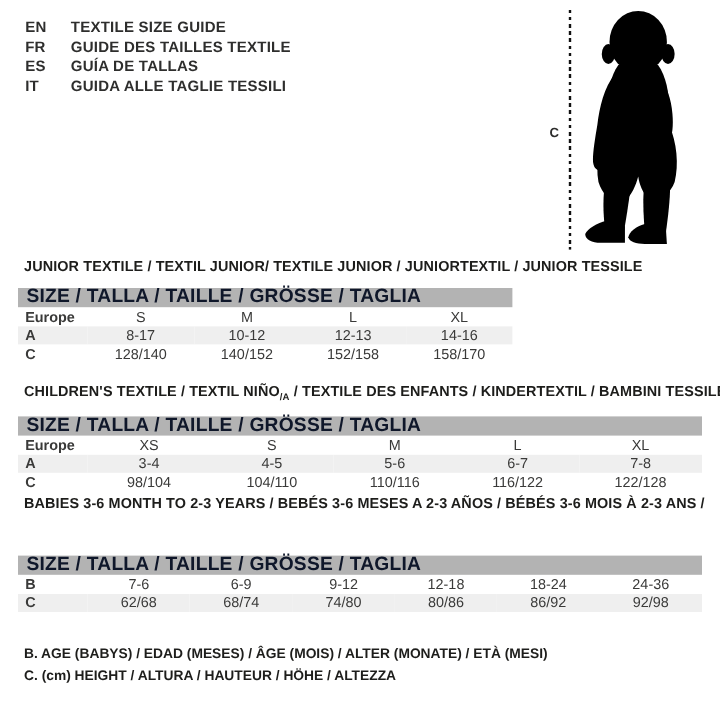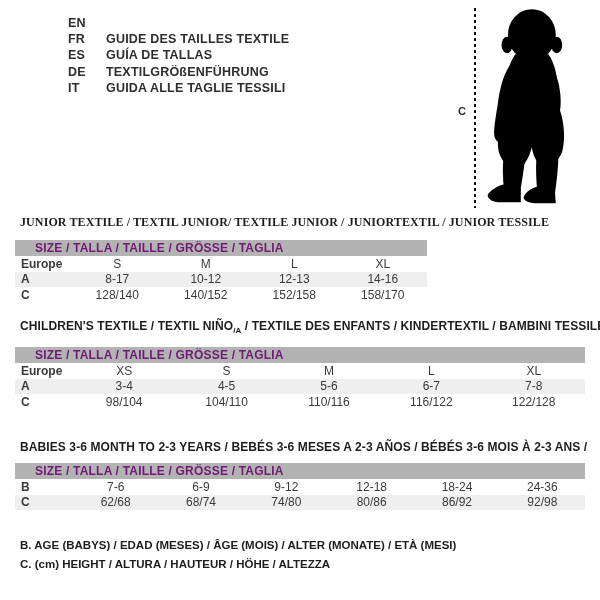--- a/index.html
+++ b/index.html
@@ -7,46 +7,46 @@
     width:600px;height:600px;background:#ffffff;
     font-family:"Liberation Sans", sans-serif;
     color:#2e2e2d;
     position:relative;overflow:hidden;
   }
   .page{position:absolute;inset:0;}
 
   
   .langs{position:absolute;left:21px;top:15px;}
   .lang-row{display:flex;line-height:16.2px;font-size:12.5px;font-weight:bold;letter-spacing:.2px;}
-  .lang-code{width:38px;flex:0 0 38px;margin-left:47px;}
+  .lang-code{width:38px;flex:0 0 38px;}
 
   
   .fig-label{position:absolute;left:458px;top:105px;font-size:11px;font-weight:bold;}
   .fig-line{
     position:absolute;left:474px;top:8px;width:2px;height:200px;
     background:repeating-linear-gradient(to bottom,#111 0 3px,transparent 3px 6px);
   }
   .fig-svg{position:absolute;left:484px;top:6px;width:92px;height:205px;}
 
   
   .tbl-title{position:absolute;left:20px;font-size:12px;font-weight:bold;letter-spacing:.1px;white-space:nowrap;color:#1d1d1b;}
   .tbl-title sub{font-size:8px;}
-  #junior-title{top:215px;font-family:Liberation Serif, serif;}
+  #junior-title{top:215px;}
   #children-title{top:319px;}
-  #babies-title{top:439px;line-height:17px;}
+  #babies-title{top:411px;line-height:17px;}
 
   .tbl-block{position:absolute;left:15px;}
   #junior-block{top:240px;width:412px;}
   #children-block{top:347px;width:570px;}
   #babies-block{top:463px;width:570px;}
 
   .size-bar{
-    height:16px;line-height:16px;padding-left:20px;
-    background:#b3b3b3;color:#701a75;
-    font-size:12px;font-weight:bold;letter-spacing:.2px;
+    height:16px;line-height:16px;padding-left:7px;
+    background:#b3b3b3;color:#0f172a;
+    font-size:16px;font-weight:bold;letter-spacing:.2px;
   }
   table.sizes{width:100%;border-collapse:collapse;table-layout:fixed;}
   table.sizes td{
     height:15.5px;padding:0;font-size:12px;color:#3a3a39;
     text-align:center;vertical-align:middle;white-space:nowrap;
   }
   table.sizes td.lbl{text-align:left;padding-left:6px;width:58px;font-weight:bold;}
   table.sizes tr.alt{background:#efefef;}
 
   
@@ -54,32 +54,29 @@
   .footnote{font-size:11.5px;font-weight:bold;line-height:18.5px;white-space:nowrap;color:#1d1d1b;}
 </style>
 </head>
 <body>
 
 <div class="page">
 
   <div class="langs">
     <div class="lang-row">
       <span class="lang-code">EN</span>
+      <span class="lang-label">TEXTILE SIZE GUIDE</span>
     </div>
     <div class="lang-row">
       <span class="lang-code">FR</span>
       <span class="lang-label">GUIDE DES TAILLES TEXTILE</span>
     </div>
     <div class="lang-row">
       <span class="lang-code">ES</span>
       <span class="lang-label">GUÍA DE TALLAS</span>
-    </div>
-    <div class="lang-row">
-      <span class="lang-code">DE</span>
-      <span class="lang-label">TEXTILGRÖßENFÜHRUNG</span>
     </div>
     <div class="lang-row">
       <span class="lang-code">IT</span>
       <span class="lang-label">GUIDA ALLE TAGLIE TESSILI</span>
     </div>
   </div>
 
   <span class="fig-label">C</span>
   <div class="fig-line"></div>
   <svg class="fig-svg" viewBox="0 0 100 222" xmlns="http://www.w3.org/2000/svg">

